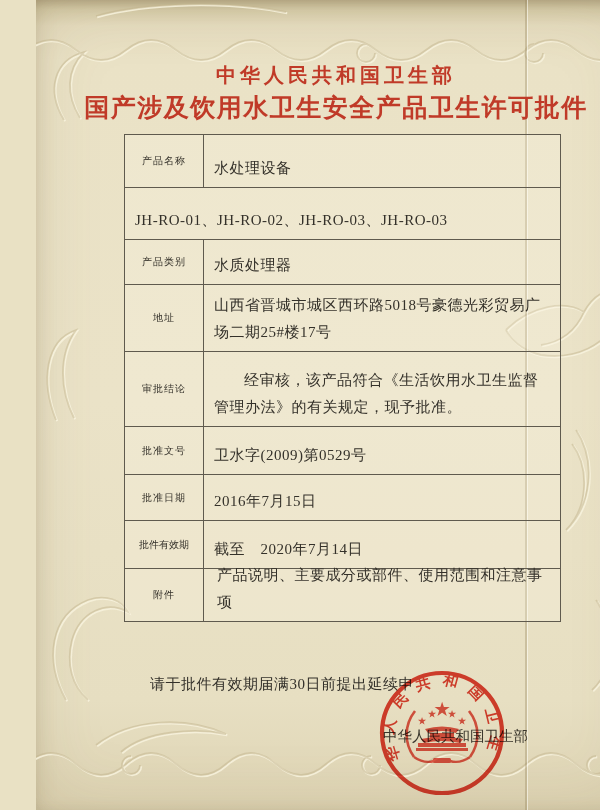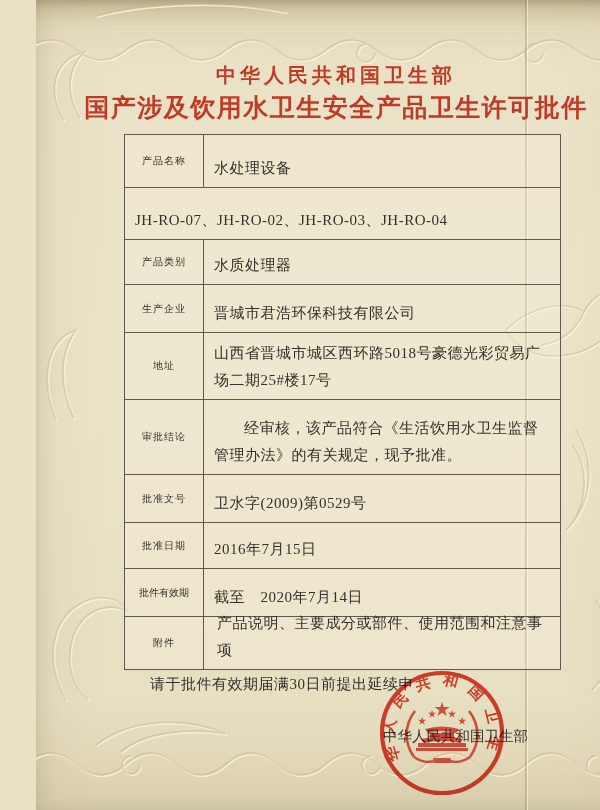--- a/index.html
+++ b/index.html
@@ -94,33 +94,27 @@
 
   <div class="cert-table">
     <div class="row r1">
       <div class="lbl">产品名称</div>
       <div class="val">
           <span>水处理设备</span>
         </div>
     </div>
     <div class="row r2">
       <div class="val">
-          <span>JH-RO-07、JH-RO-02、JH-RO-03、JH-RO-04</span>
+          <span>JH-RO-01、JH-RO-02、JH-RO-03、JH-RO-03</span>
         </div>
     </div>
     <div class="row r3">
       <div class="lbl">产品类别</div>
       <div class="val">
           <span>水质处理器</span>
-        </div>
-    </div>
-    <div class="row r4">
-      <div class="lbl">生产企业</div>
-      <div class="val">
-          <span>晋城市君浩环保科技有限公司</span>
         </div>
     </div>
     <div class="row r5">
       <div class="lbl">地址</div>
       <div class="val">
           <span>山西省晋城市城区西环路5018号豪德光彩贸易广场二期25#楼17号</span>
         </div>
     </div>
     <div class="row r6">
       <div class="lbl">审批结论</div>

